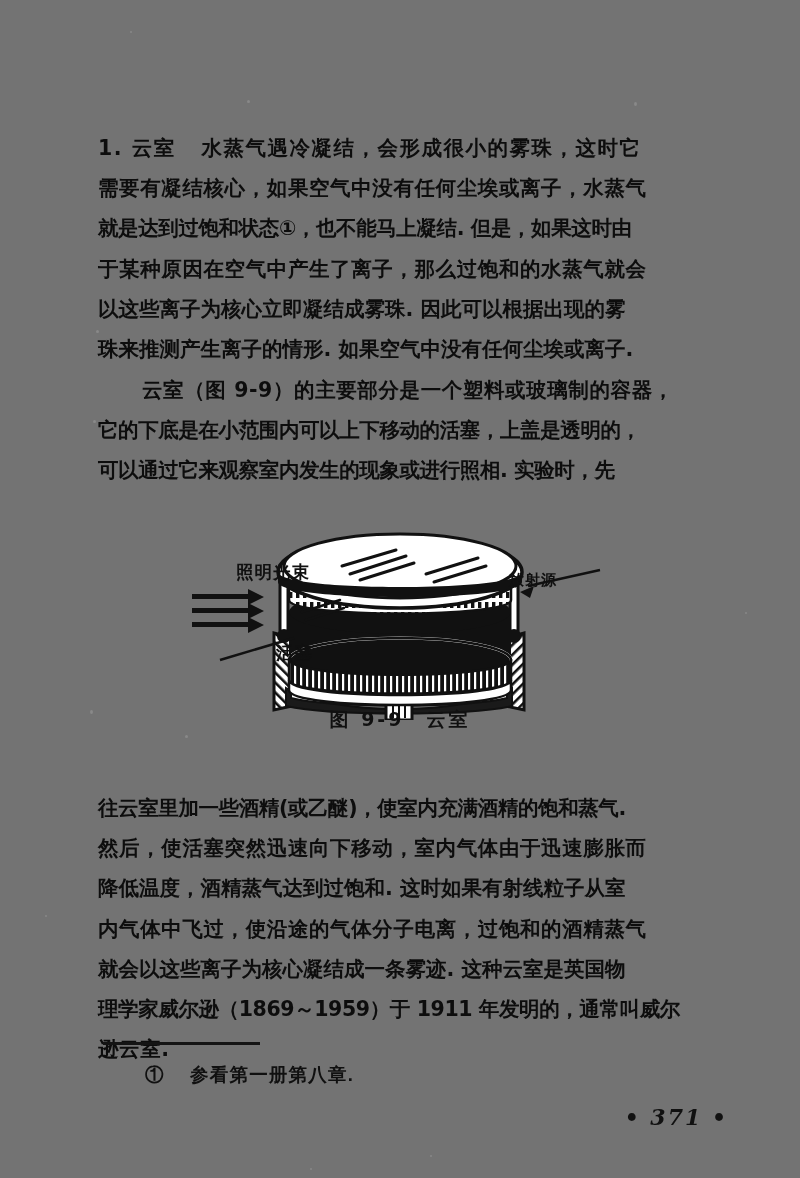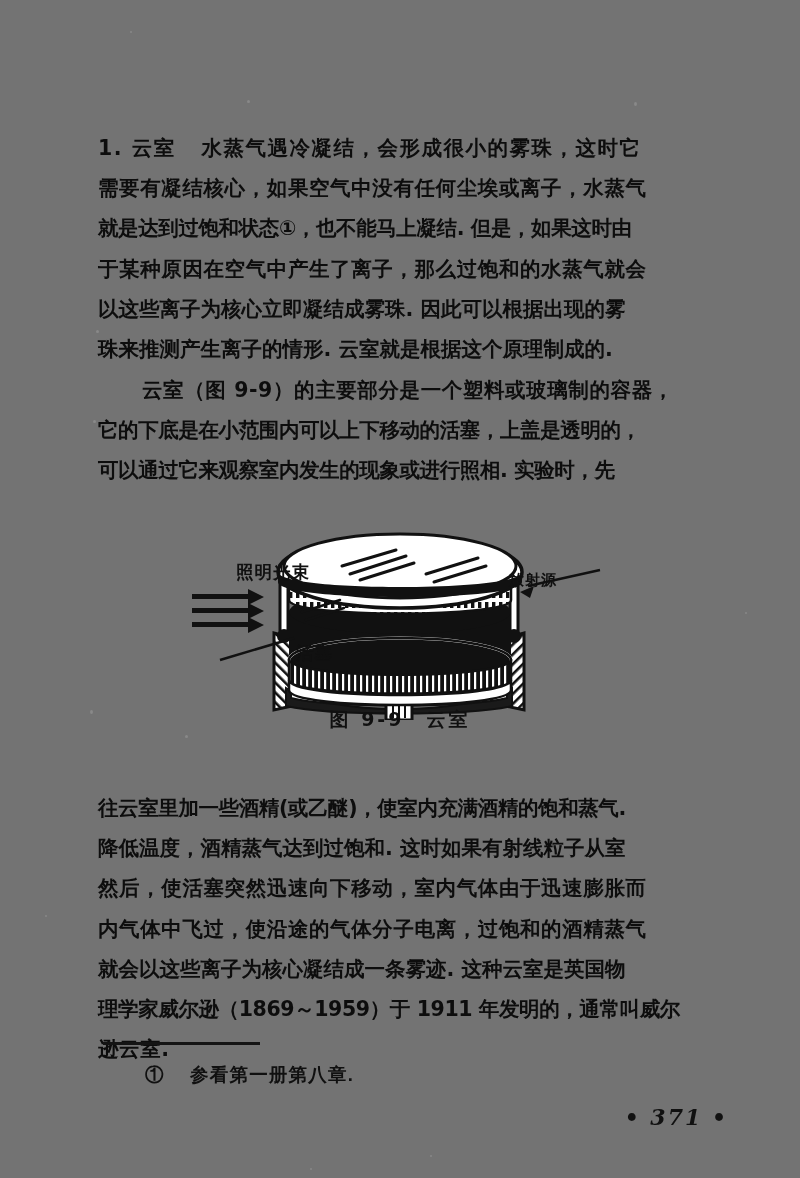--- a/index.html
+++ b/index.html
@@ -122,21 +122,21 @@
   <div class="speckle" style="left:745px;top:612px;width:2px;height:2px;"></div>
   <div class="speckle" style="left:430px;top:1155px;width:2px;height:2px;"></div>
   <div class="speckle" style="left:310px;top:1168px;width:2px;height:2px;"></div>
 
   <div class="col" style="top:128px;">
     <div class="line hd">1. 云室   水蒸气遇冷凝结，会形成很小的雾珠，这时它</div>
     <div class="line">需要有凝结核心，如果空气中没有任何尘埃或离子，水蒸气</div>
     <div class="line xtight">就是达到过饱和状态①，也不能马上凝结. 但是，如果这时由</div>
     <div class="line">于某种原因在空气中产生了离子，那么过饱和的水蒸气就会</div>
     <div class="line tight">以这些离子为核心立即凝结成雾珠. 因此可以根据出现的雾</div>
-    <div class="line tight">珠来推测产生离子的情形. 云室就是根据这个原理制成的.</div>
+    <div class="line tight">珠来推测产生离子的情形. 如果空气中没有任何尘埃或离子.</div>
   </div>
 
   <div class="col" style="top:370px;">
     <div class="line ind">云室（图 9-9）的主要部分是一个塑料或玻璃制的容器，</div>
     <div class="line xtight">它的下底是在小范围内可以上下移动的活塞，上盖是透明的，</div>
     <div class="line xtight">可以通过它来观察室内发生的现象或进行照相. 实验时，先</div>
   </div>
 
   <div id="figure-block">
     <svg id="figure-svg" width="420" height="200" viewBox="0 0 420 200">
@@ -226,29 +226,29 @@
 
       <g stroke="#111" stroke-width="2.5" fill="none">
         <line x1="30" y1="140" x2="104" y2="118"></line>
         <line x1="338" y1="66" x2="410" y2="50"></line>
         <path d="M330 72 L344 66 L340 78 Z" fill="#111" stroke="none"></path>
       </g>
     </svg>
 
     <div style="position:absolute;left:236px;top:560px;margin-top:-520px;font-size:17.5px;font-weight:800;letter-spacing:1px;color:#101010;white-space:nowrap;">照明光束</div>
     <div style="position:absolute;left:509px;top:571px;margin-top:-520px;font-size:15px;font-weight:800;letter-spacing:1px;color:#101010;white-space:nowrap;">放射源</div>
-    <div style="position:absolute;left:276px;top:641px;margin-top:-520px;font-size:17.5px;font-weight:800;letter-spacing:1px;color:#101010;white-space:nowrap;margin-left:20px;">活塞</div>
+    <div style="position:absolute;left:276px;top:641px;margin-top:-520px;font-size:17.5px;font-weight:800;letter-spacing:1px;color:#101010;white-space:nowrap;">活塞</div>
   </div>
 
   <div class="figcaption">图 9-9　云室</div>
 
   <div class="col" style="top:748px;margin-top:40px;">
     <div class="line xtight">往云室里加一些酒精(或乙醚)，使室内充满酒精的饱和蒸气.</div>
+    <div class="line">然后，使活塞突然迅速向下移动，室内气体由于迅速膨胀而</div>
     <div class="line tight">降低温度，酒精蒸气达到过饱和. 这时如果有射线粒子从室</div>
-    <div class="line">然后，使活塞突然迅速向下移动，室内气体由于迅速膨胀而</div>
     <div class="line">内气体中飞过，使沿途的气体分子电离，过饱和的酒精蒸气</div>
     <div class="line tight">就会以这些离子为核心凝结成一条雾迹. 这种云室是英国物</div>
     <div class="line xtight">理学家威尔逊（1869～1959）于 1911 年发明的，通常叫威尔</div>
     <div class="line">逊云室.</div>
   </div>
 
   <div id="footnote-rule"></div>
   <div id="footnote">①    参看第一册第八章.</div>
 
   <div id="page-number">• 371 •</div>

